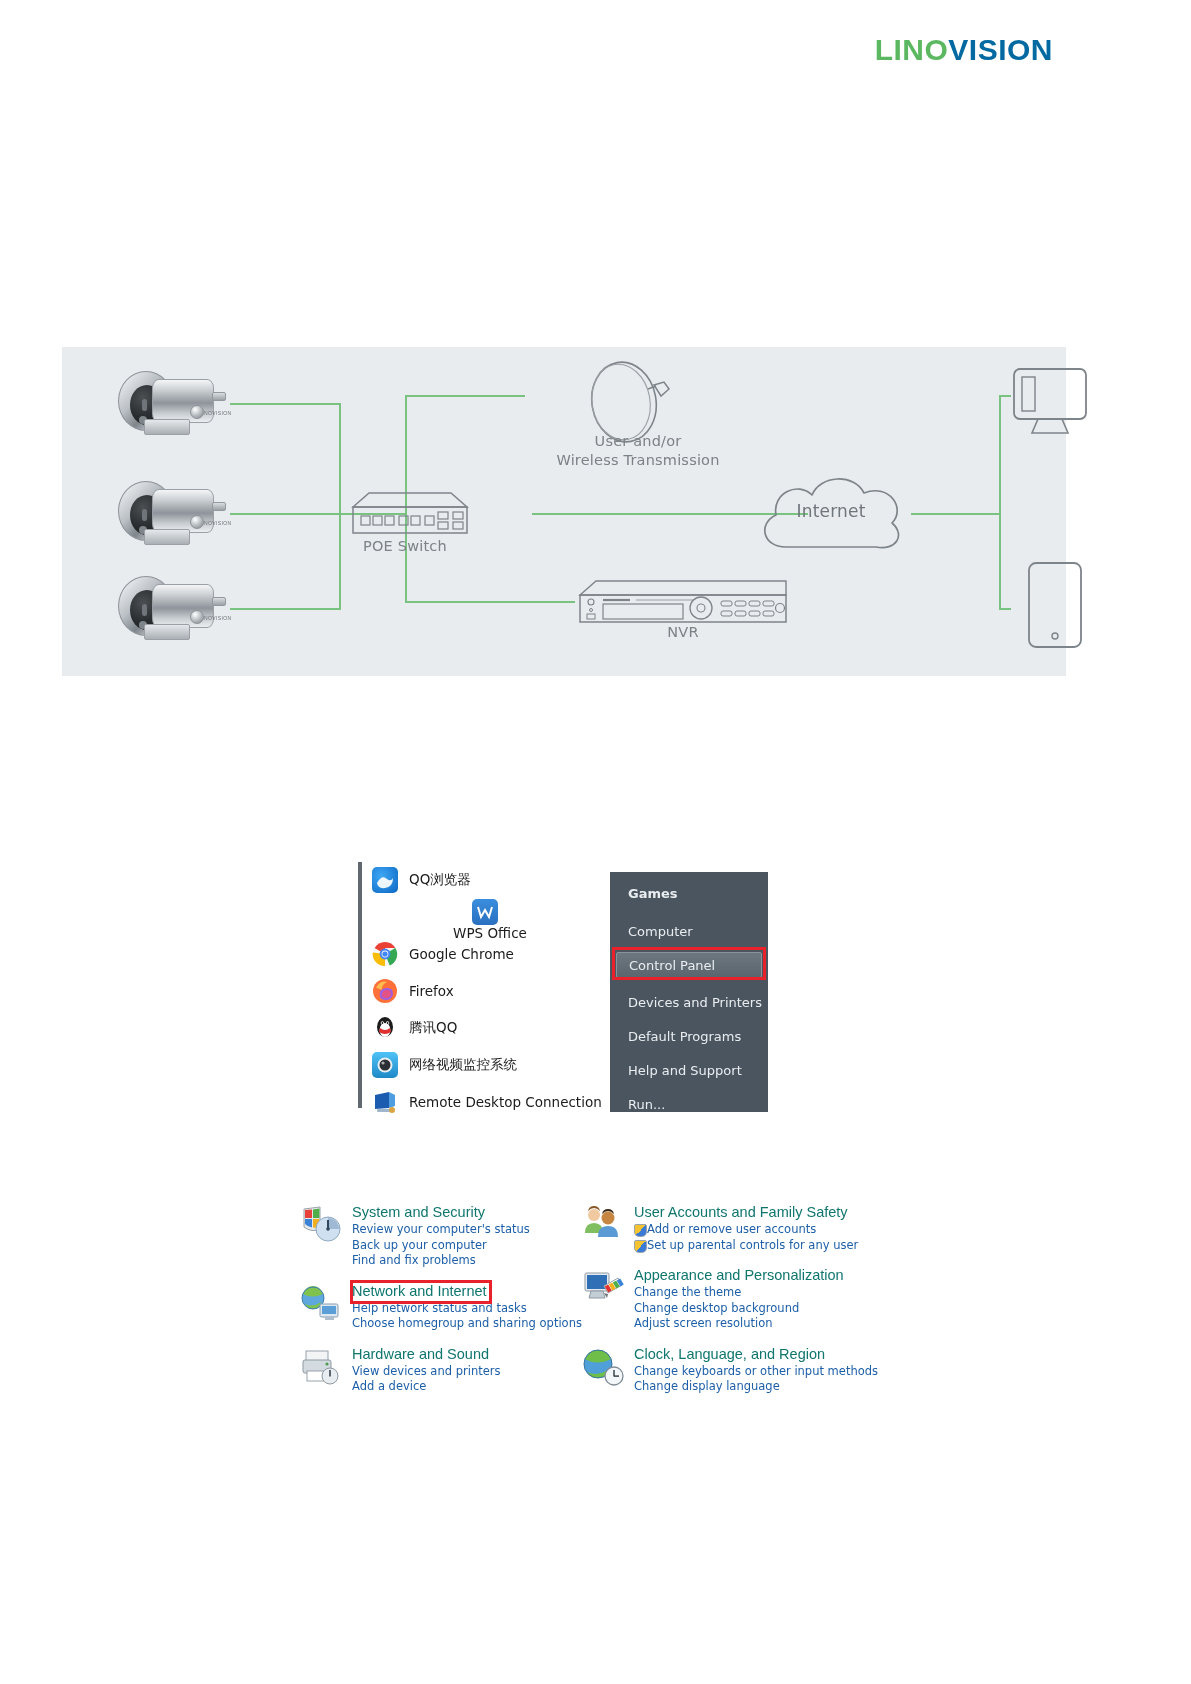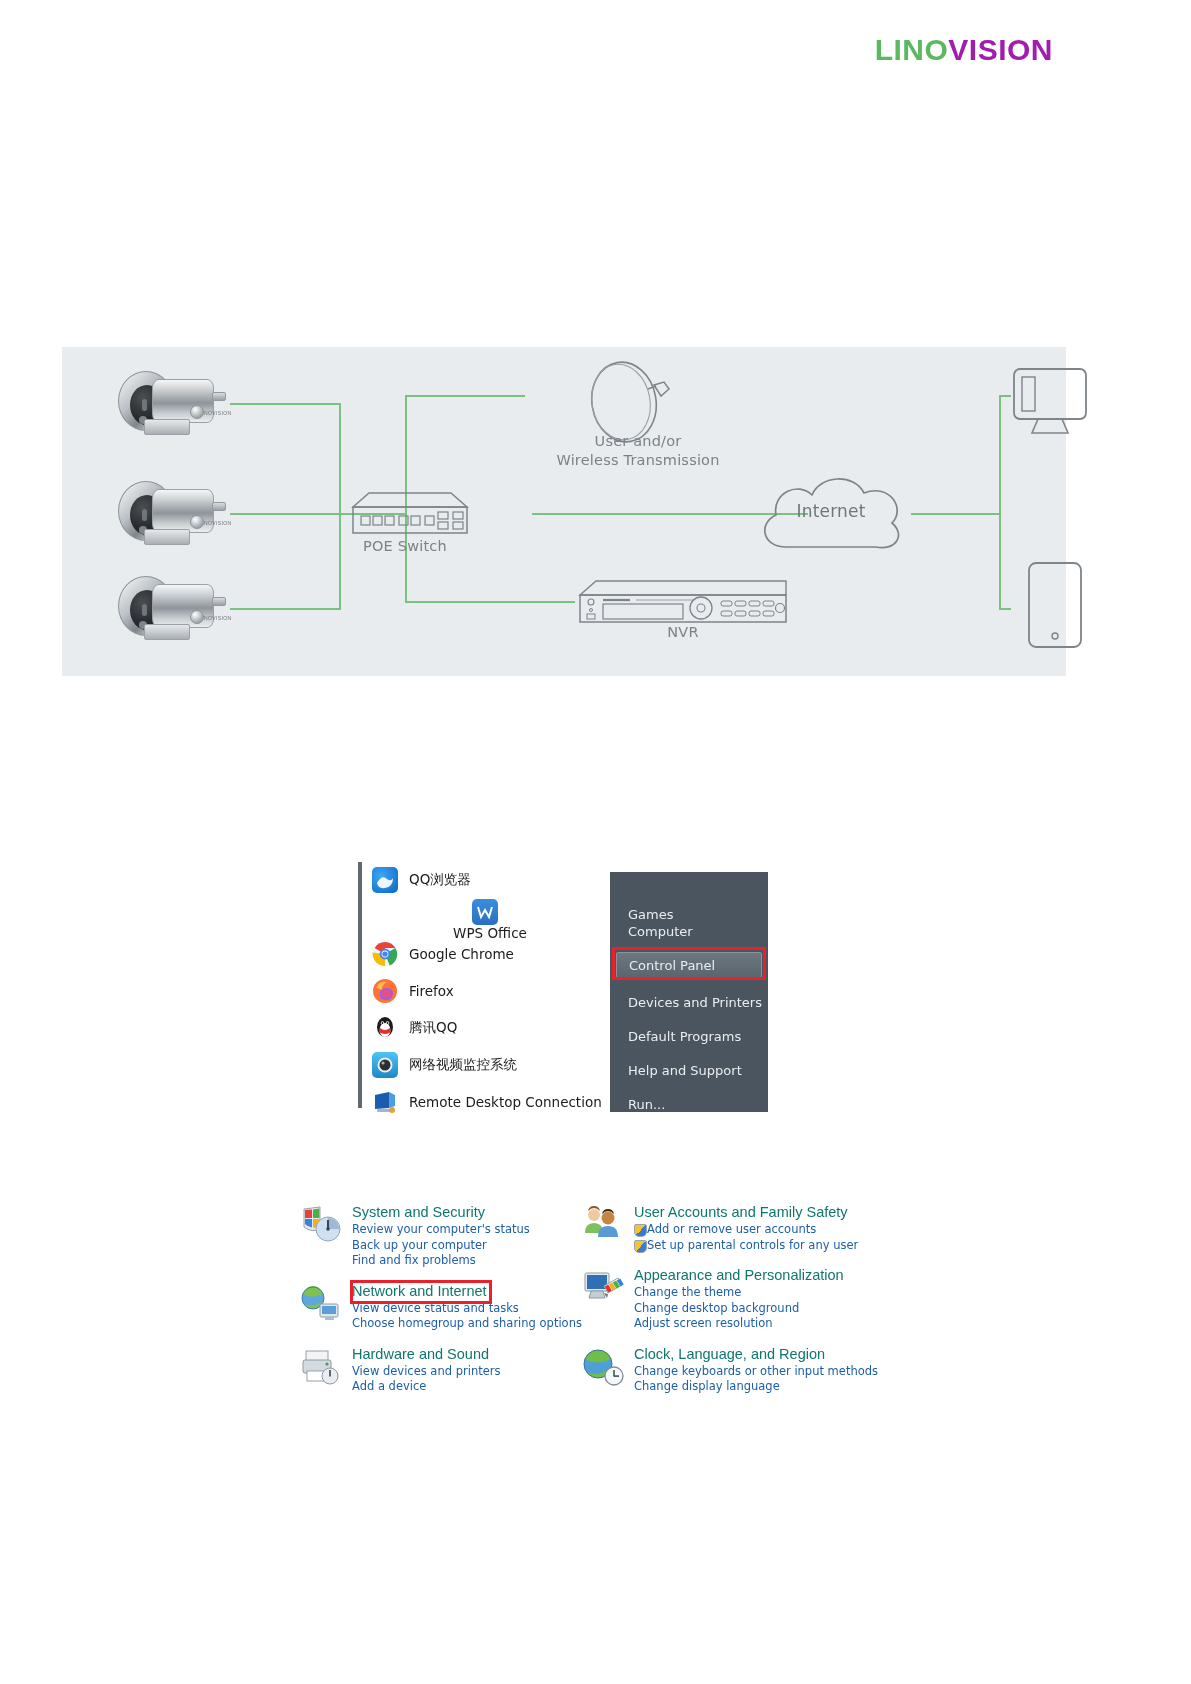--- a/index.html
+++ b/index.html
@@ -12,21 +12,21 @@
     overflow: hidden;
   }
 
   
   .logo {
     position: absolute; top: 33px; right: 138px;
     font-size: 30px; font-weight: bold; letter-spacing: 0.5px;
     white-space: nowrap;
   }
   .logo .lino { color: #5cb860; }
-  .logo .vision { color: #a21caf; }
+  .logo .vision { color: #0369a1; }
 
   
   .diagram {
     position: absolute; left: 62px; top: 347px;
     width: 1004px; height: 329px;
     background: #e8ecee;
   }
   .diagram .link { position: absolute; background: #7ac27f; }
   .diagram .link.h { height: 2px; }
   .diagram .link.v { width: 2px; }
@@ -405,21 +405,21 @@
           <rect x="5" y="20" width="14" height="3" rx="1" fill="#9fb6cc"></rect>
           <circle cx="20" cy="21" r="3" fill="#d9a441"></circle>
         </svg>
       </span>
       <span class="lbl">Remote Desktop Connection</span>
     </div>
     <div class="sm-arrow" style="top:236px;"></div>
   </div>
 
   <div class="sm-right">
-    <div class="sm-ritem" style="top:25px;">
+    <div class="sm-ritem" style="top:4px;font-weight:bold;">
       <span>Games</span>
     </div>
     <div class="sm-ritem" style="top:42px;">
       <span>Computer</span>
     </div>
     <div class="sm-ritem sel" style="top:80px; padding-left:12px;">
       <span>Control Panel</span>
     </div>
     <div class="sm-ritem" style="top:113px;">
       <span>Devices and Printers</span>
@@ -469,21 +469,21 @@
           <path d="M3 10 q9 5 20 0 q-3 -8 -10 -8 q-7 0 -10 8z" fill="#7fc24e"></path>
           <path d="M5 20 q8 4 16 -2 q-2 7 -8 7 q-6 0 -8 -5z" fill="#7fc24e"></path>
           <circle cx="13" cy="14" r="11" fill="none" stroke="#3e7fae" stroke-width="1"></circle>
           <rect x="20" y="20" width="18" height="13" rx="1.5" fill="#dce7f0" stroke="#8a9dae" stroke-width="1"></rect>
           <rect x="22" y="22" width="14" height="8" fill="#5b9fd6"></rect>
           <rect x="25" y="33" width="9" height="3" fill="#aebecd"></rect>
         </svg>
       </span>
       <div class="cp-title">Network and Internet</div>
       <div class="redbox" style="left:50px; top:-2px; width:142px; height:24px;"></div>
-      <div class="cp-link">View device status and tasks</div>
+      <div class="cp-link">Help network status and tasks</div>
       <div class="cp-link">Choose homegroup and sharing options</div>
     </div>
 
     <div class="cp-cat">
       <span class="cicon">
         <svg width="44" height="40" viewBox="0 0 44 40">
           <rect x="6" y="4" width="22" height="10" fill="#f2f4f6" stroke="#97a2ab" stroke-width="1"></rect>
           <rect x="3" y="13" width="28" height="13" rx="2" fill="#d3dae0" stroke="#8e99a2" stroke-width="1"></rect>
           <rect x="7" y="24" width="20" height="10" fill="#ffffff" stroke="#97a2ab" stroke-width="1"></rect>
           <circle cx="27" cy="17" r="1.6" fill="#4b9c4b"></circle>

